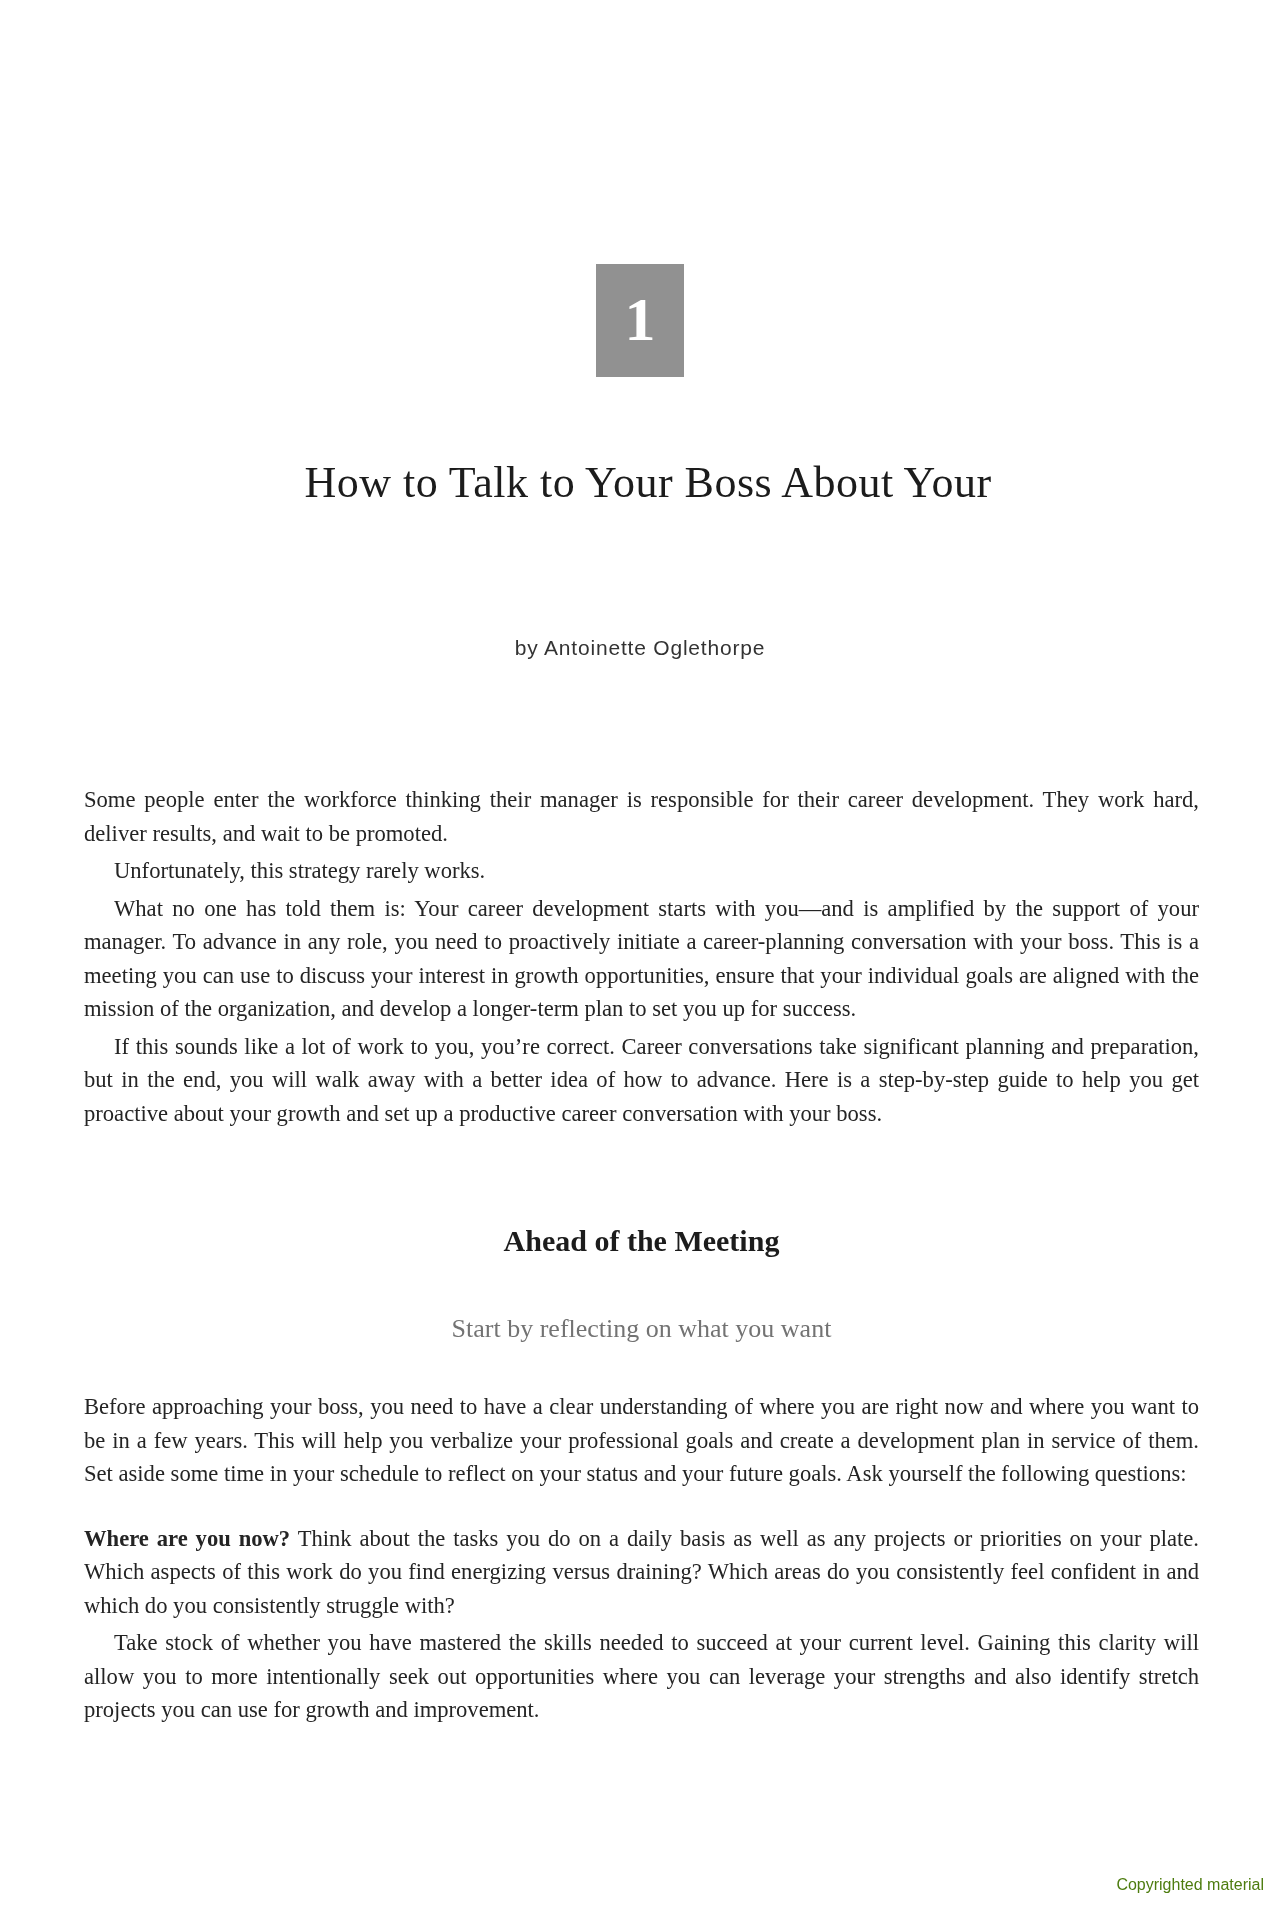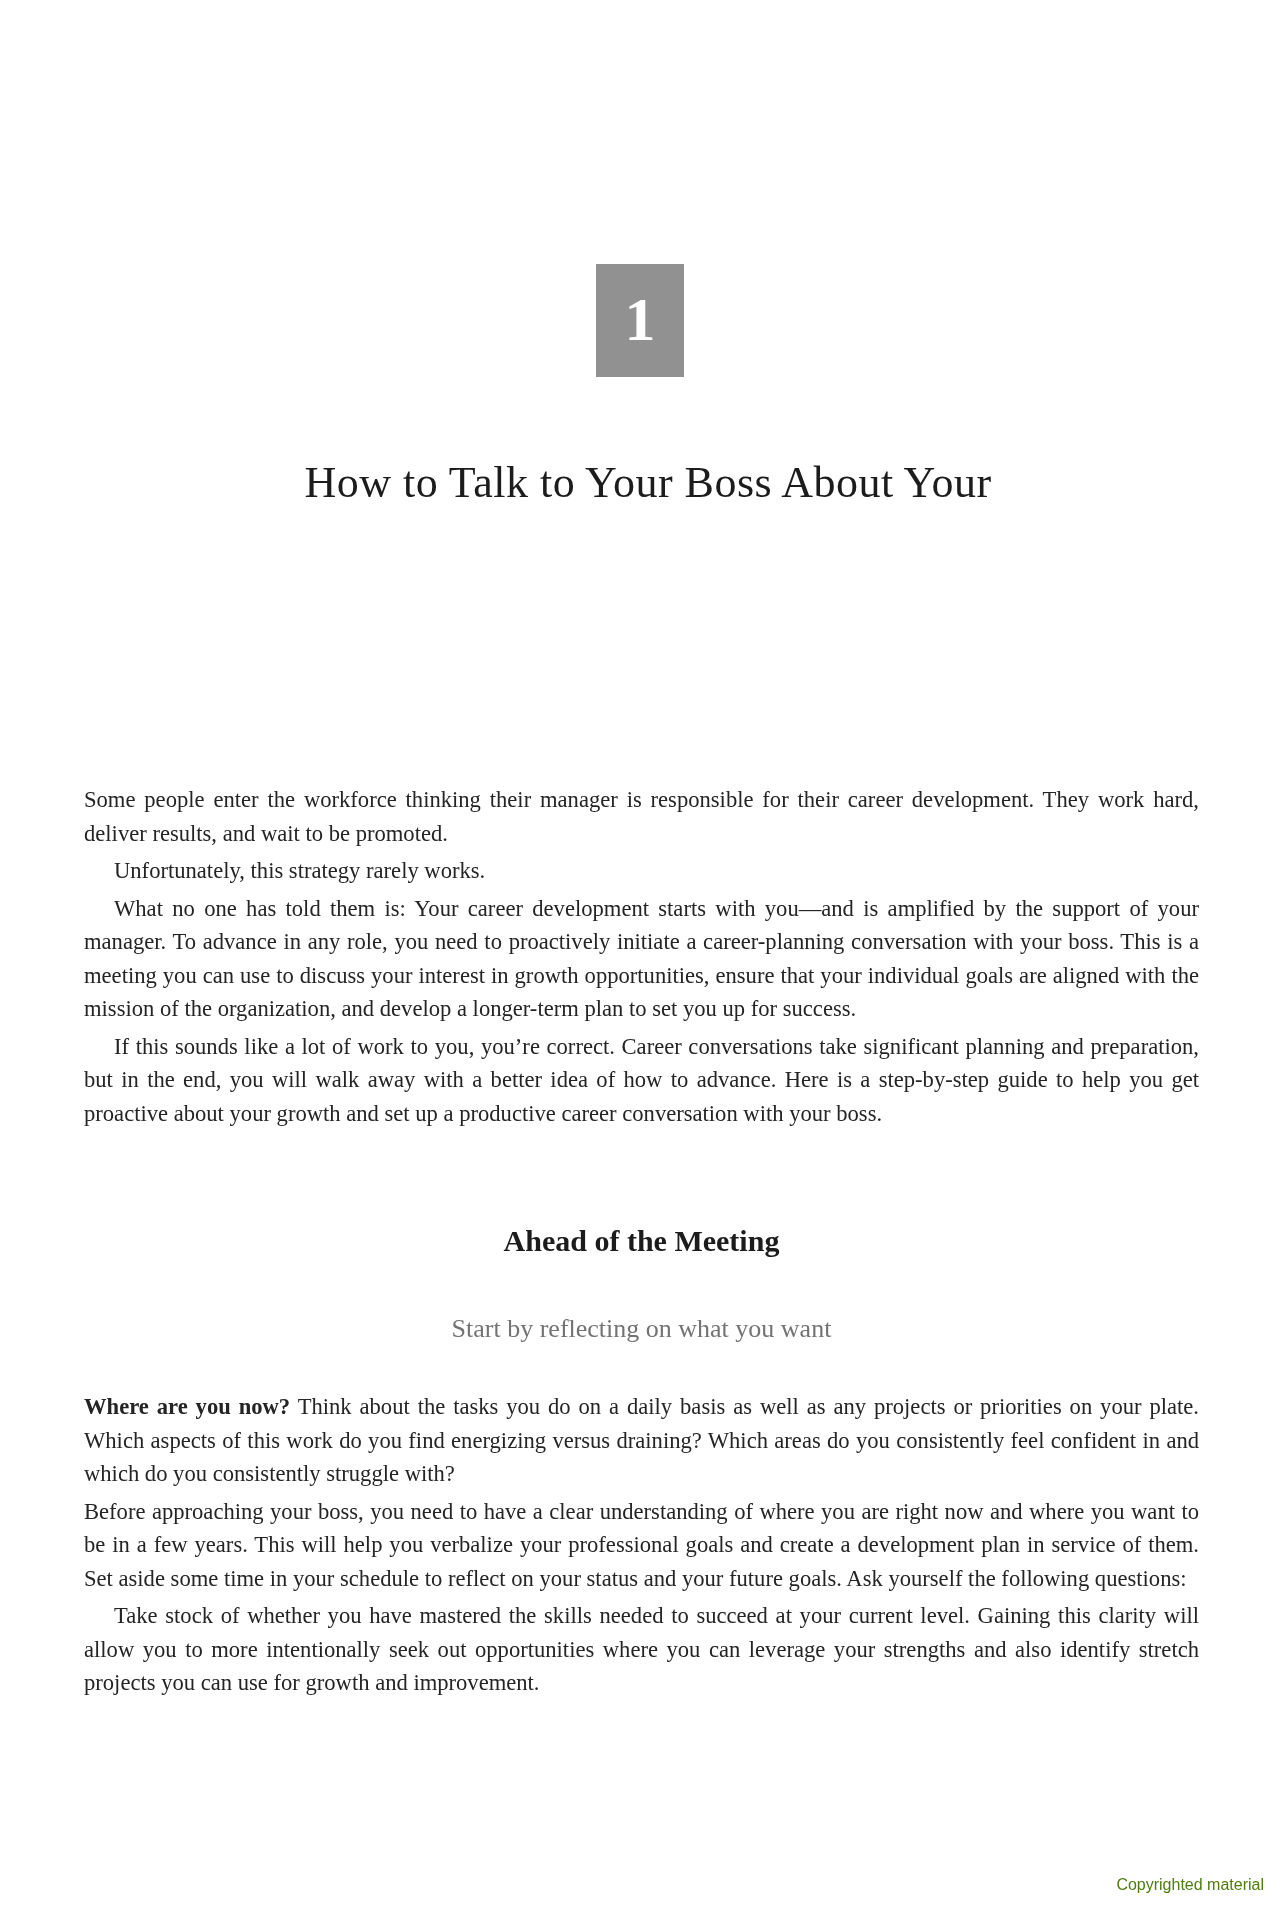--- a/index.html
+++ b/index.html
@@ -103,32 +103,33 @@
 <div class="page">
 
   <div class="chapter-box">
     <span class="num">1</span>
   </div>
 
   <h1 class="title">
     <span class="title-line">How to Talk to Your Boss About Your</span>
   </h1>
 
+  <div class="byline">by Antoinette Oglethorpe</div>
 
   <div class="body-text">
     <p class="para">Some people enter the workforce thinking their manager is responsible for their career development. They work hard, deliver results, and wait to be promoted.</p>
     <p class="para indent">Unfortunately, this strategy rarely works.</p>
     <p class="para indent">What no one has told them is: Your career development starts with you—and is amplified by the support of your manager. To advance in any role, you need to proactively initiate a career-planning conversation with your boss. This is a meeting you can use to discuss your interest in growth opportunities, ensure that your individual goals are aligned with the mission of the organization, and develop a longer-term plan to set you up for success.</p>
     <p class="para indent">If this sounds like a lot of work to you, you’re correct. Career conversations take significant planning and preparation, but in the end, you will walk away with a better idea of how to advance. Here is a step-by-step guide to help you get proactive about your growth and set up a productive career conversation with your boss.</p>
 
     <h2 class="section-heading">Ahead of the Meeting</h2>
     <h3 class="subsection-heading">Start by reflecting on what you want</h3>
 
+    <p class="para">Before approaching your boss, you need to have a clear understanding of where you are right now and where you want to be in a few years. This will help you verbalize your professional goals and create a development plan in service of them. Set aside some time in your schedule to reflect on your status and your future goals. Ask yourself the following questions:</p>
+
     <p class="para gap-above"><strong>Where are you now?</strong><span> Think about the tasks you do on a daily basis as well as any projects or priorities on your plate. Which aspects of this work do you find energizing versus draining? Which areas do you consistently feel confident in and which do you consistently struggle with?</span></p>
-
-    <p class="para">Before approaching your boss, you need to have a clear understanding of where you are right now and where you want to be in a few years. This will help you verbalize your professional goals and create a development plan in service of them. Set aside some time in your schedule to reflect on your status and your future goals. Ask yourself the following questions:</p>
 
     <p class="para indent">Take stock of whether you have mastered the skills needed to succeed at your current level. Gaining this clarity will allow you to more intentionally seek out opportunities where you can leverage your strengths and also identify stretch projects you can use for growth and improvement.</p>
   </div>
 
   <div class="watermark">Copyrighted material</div>
 
 </div>
 
 </body></html>

